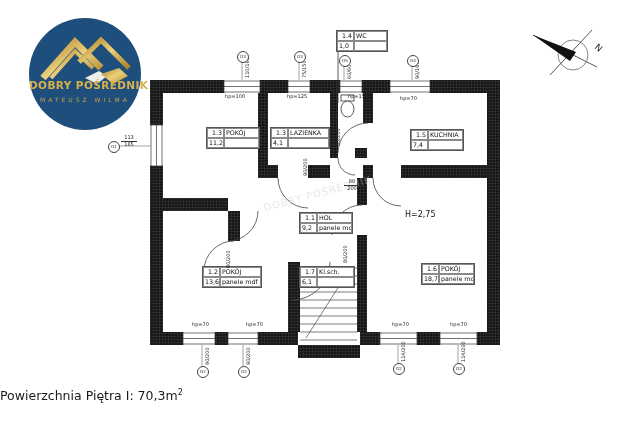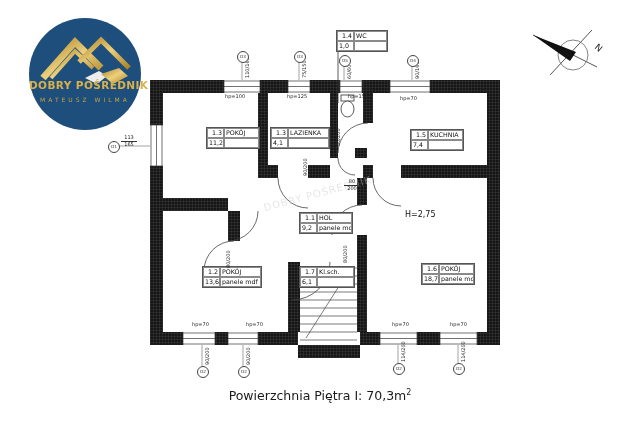--- a/index.html
+++ b/index.html
@@ -24,21 +24,21 @@
   .rot{transform:rotate(-90deg);transform-origin:0 0;}
   .tagc{position:absolute;width:10px;height:10px;border:0.7px solid #444;border-radius:50%;
         background:#fff;color:#333;font-size:4.2px;line-height:1;
         display:flex;align-items:center;justify-content:center;}
   .frac{position:absolute;width:16px;text-align:center;font-size:5px;line-height:1.15;color:#222;}
   .frac .num{display:block;border-bottom:0.6px solid #333;padding-bottom:0.5px;}
   .frac .den{display:block;}
   .hnote{position:absolute;left:405px;top:210px;font-size:8px;color:#111;}
   .watermark{position:absolute;left:262px;top:188px;font-size:10px;letter-spacing:1px;
         color:#c9c9c9;opacity:.45;transform:rotate(-15deg);white-space:nowrap;}
-  .footer{position:absolute;left:0;right:0;top:388px;text-align:center;
+  .footer{position:absolute;left:0;right:0;top:388px;
         font-size:12.5px;color:#1a1a1a;}
   .footer sup{font-size:8px;}
 </style>
 </head>
 <body>
 
 <div class="stage">
 
   <div class="logo">
     <svg width="112" height="112" viewBox="0 0 112 112">

